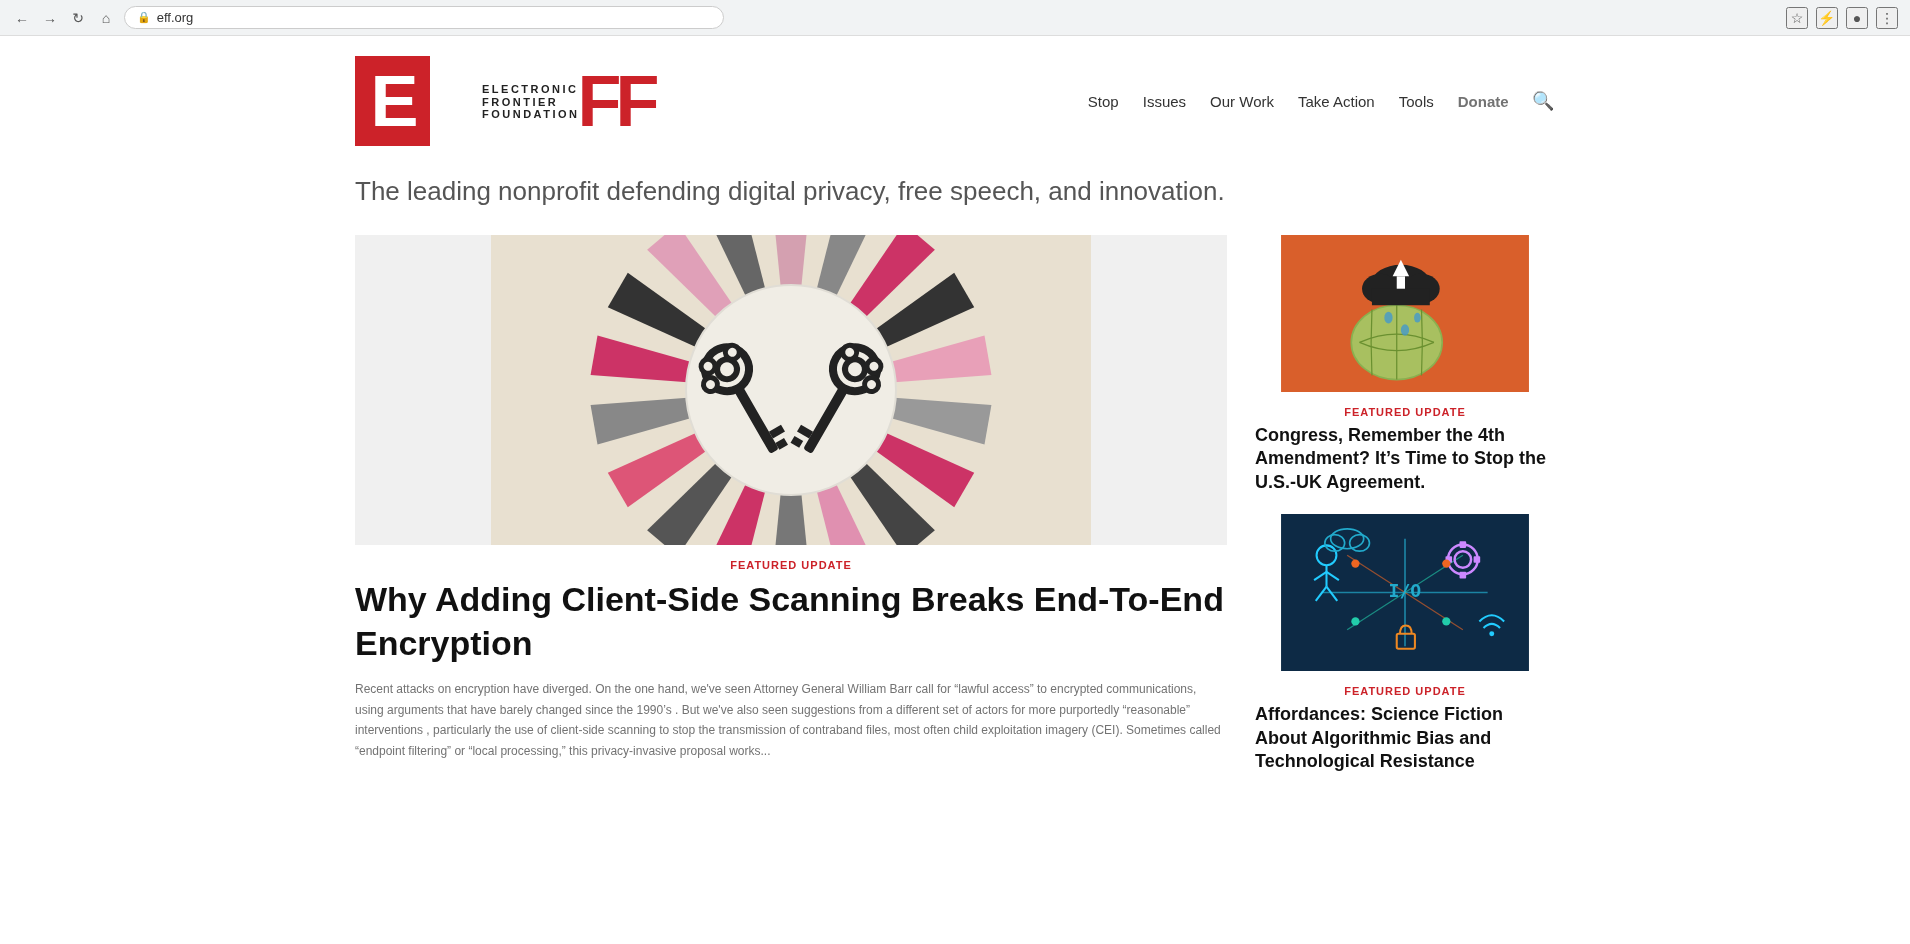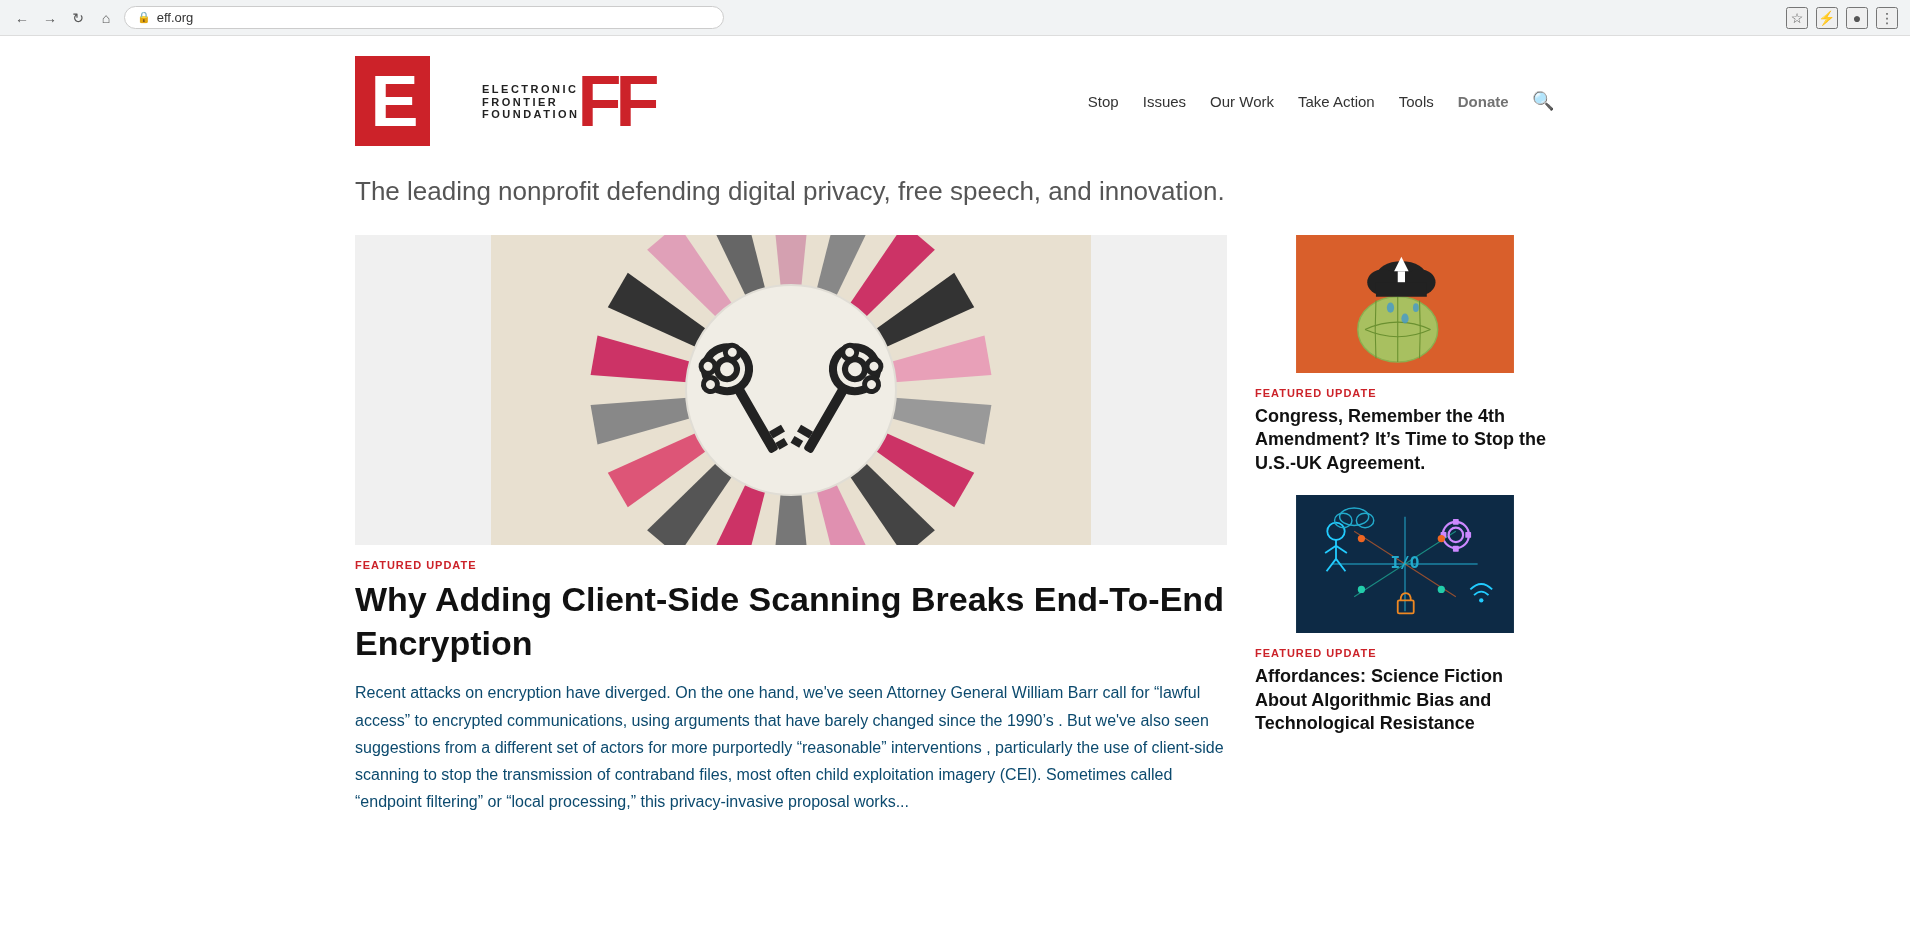--- a/index.html
+++ b/index.html
@@ -114,41 +114,42 @@
     .sunburst-svg { width: 100%; height: 100%; }
 
     .article-tag {
       font-size: 11px;
       font-weight: 700;
       color: #cc2229;
       letter-spacing: 1px;
       text-transform: uppercase;
       margin-top: 14px;
       margin-bottom: 6px;
+      text-align: center;
     }
     .article-title {
       font-size: 34px;
       font-weight: 700;
       color: #111;
       line-height: 1.3;
       margin-bottom: 14px;
     }
     .article-excerpt {
-      font-size: 16px;
-      color: #0c4a6e;
+      font-size: 12px;
+      color: #737373;
       line-height: 1.7;
     }
 
     
     .right-col { display: flex; flex-direction: column; gap: 0; }
 
     .side-article { margin-bottom: 20px; }
     .side-article-image {
       width: 100%;
-      height: 138px;
+      height: 157px;
       overflow: hidden;
       margin-bottom: 10px;
     }
 
     .side-article .article-title {
       font-size: 18px;
       margin-bottom: 0;
     }
 
     

